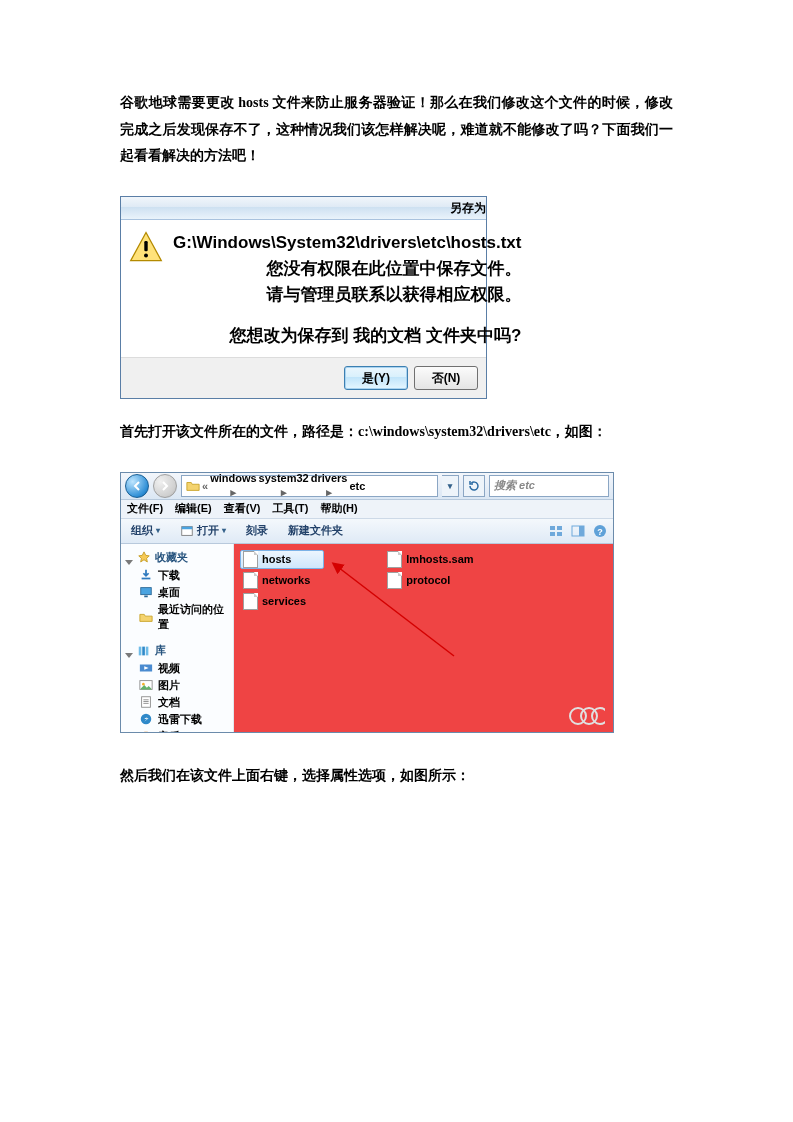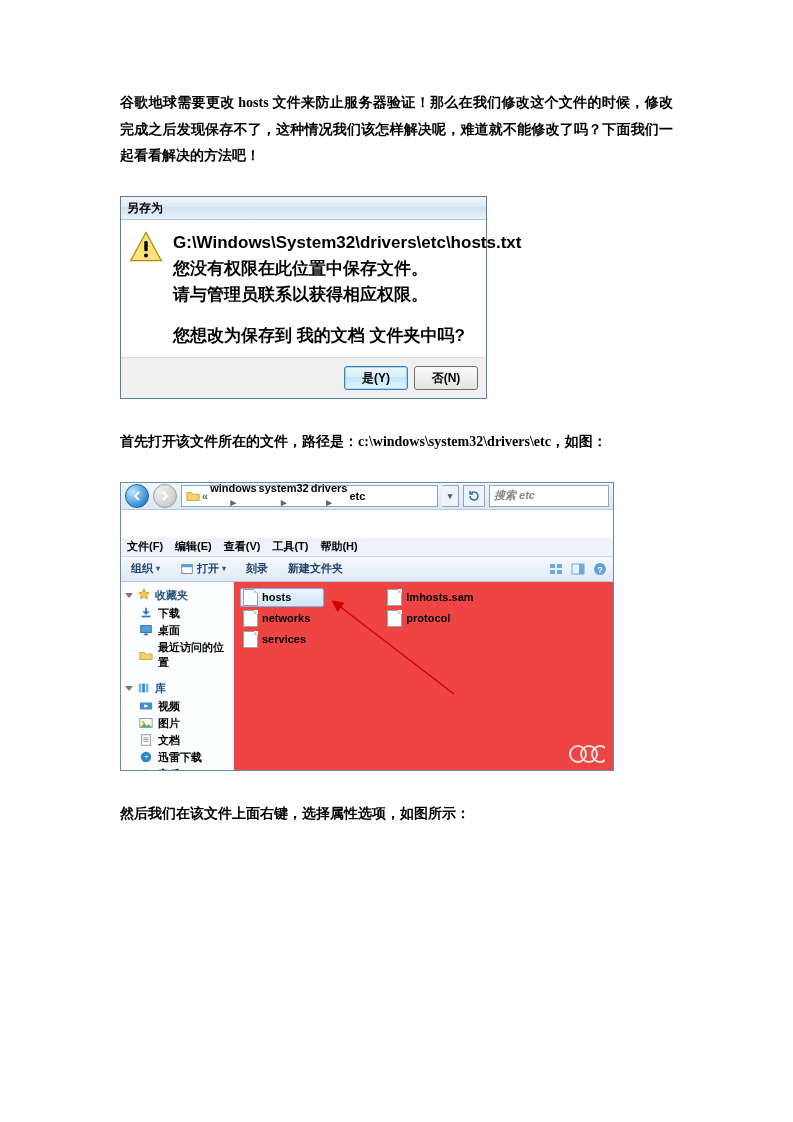--- a/index.html
+++ b/index.html
@@ -21,21 +21,22 @@
     margin: 0 0 26px 0;
     text-align: justify;
   }
 
   
   .dlg-frame {
     width: 365px;
     border: 1px solid #5a7ea6;
     background: #fff;
     position: relative;
-    margin-bottom: 30px;
+    margin-bottom: 20px;
+    text-align: right;
   }
   .dlg-titlebar {
     height: 22px;
     line-height: 22px;
     padding-left: 6px;
     font-size: 12px;
     font-family: "Microsoft YaHei","SimSun",sans-serif;
     color: #000;
     background: linear-gradient(to bottom, #f1f6fb 0%, #dfeaf5 45%, #cde0f1 46%, #eaf3fb 100%);
     border-bottom: 1px solid #a9c2de;
@@ -156,21 +157,20 @@
   }
   
   .exp-menubar {
     height: 18px;
     background: #eef3f9;
     border-bottom: 1px solid #cdd9e7;
     display:flex; align-items:center;
     gap: 12px;
     padding: 0 6px;
     font-size: 11px;
-    margin-top: 28px;
   }
   
   .exp-cmdbar {
     height: 24px;
     background: linear-gradient(to bottom, #f4f8fc, #dfeaf6);
     border-bottom: 1px solid #b8c9dc;
     display:flex; align-items:center;
     gap: 12px;
     padding: 0 6px;
   }
@@ -198,21 +198,21 @@
     width: 112px;
     border-right: 1px solid #e2e8ef;
     overflow:hidden;
     padding: 4px 0;
     background: #fbfdff;
   }
   .tree-section {
     font-size: 11px;
   }
   .tree-head {
-    display:flex; align-items:center; gap:4px;
+    display:flex; align-items:flex-end; gap:4px;
     padding: 2px 4px;
     color:#26537e;
   }
   .tree-head .disc {
     width:0;height:0;
     border-left:4px solid transparent;
     border-right:4px solid transparent;
     border-top:5px solid #7a7a7a;
   }
   .tree-item {

